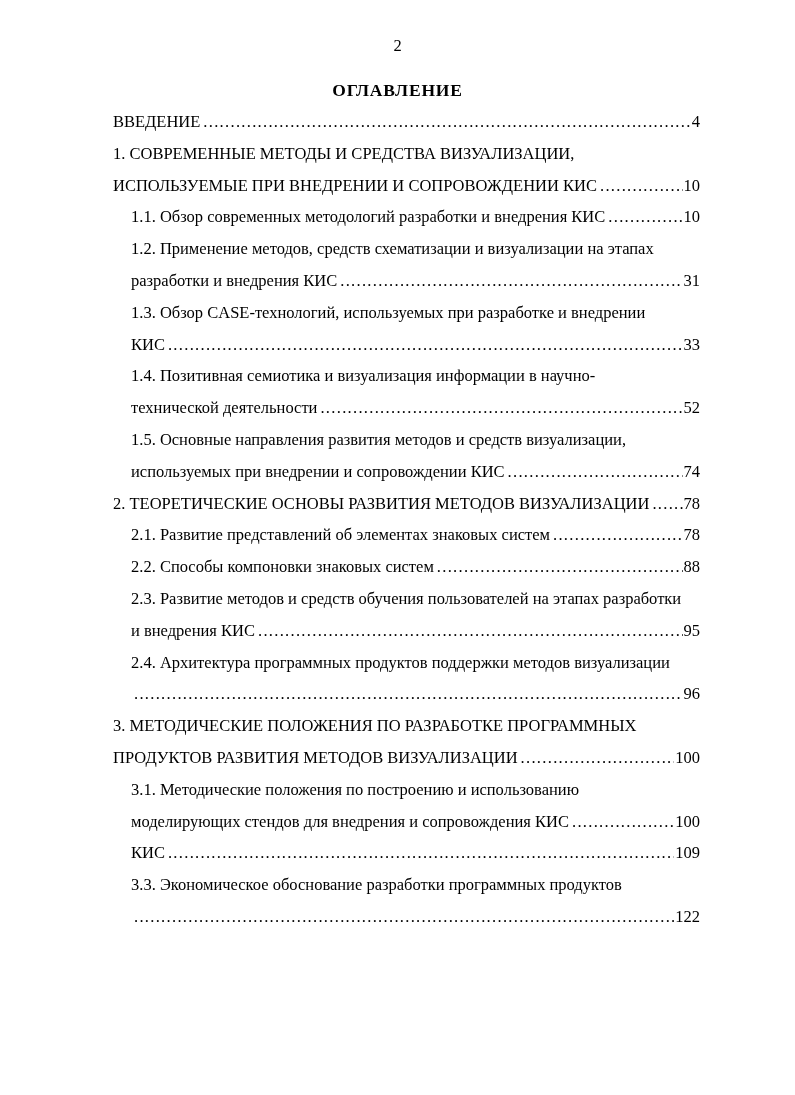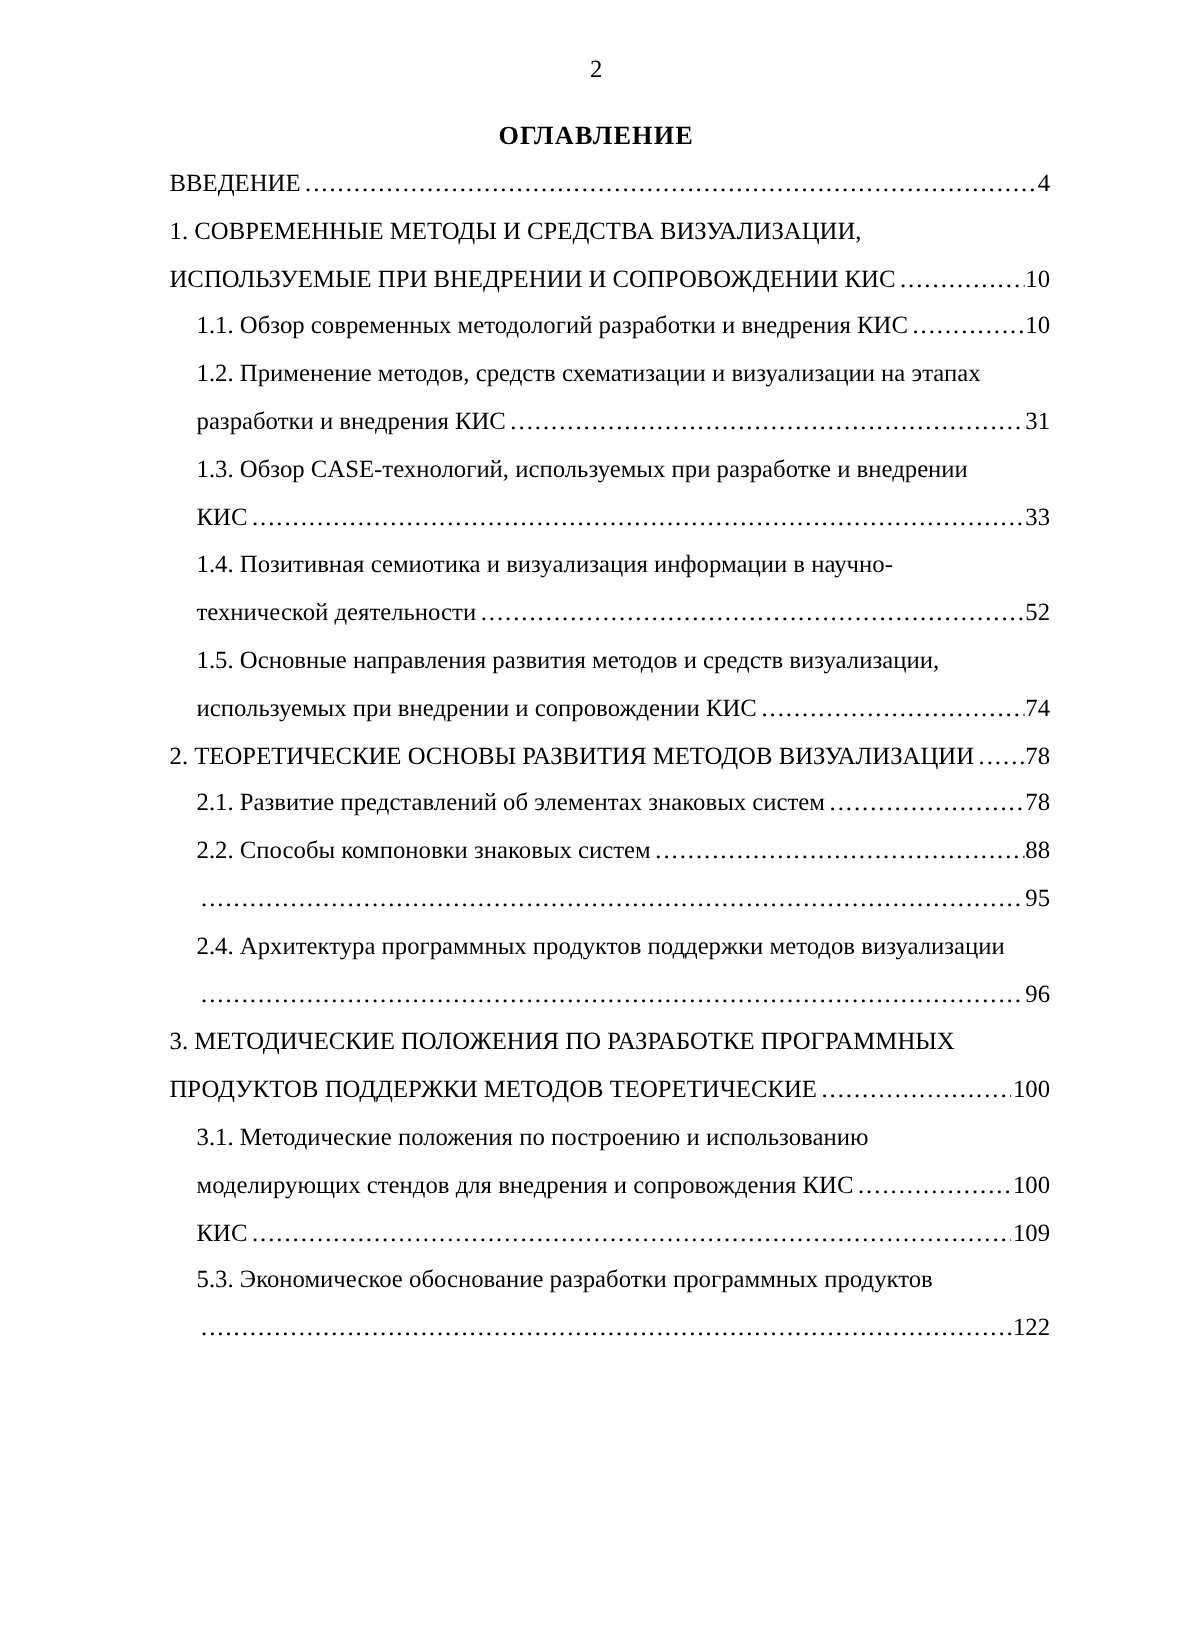--- a/index.html
+++ b/index.html
@@ -159,40 +159,44 @@
       </div>
       <div class="toc-entry level-1">
         <div class="toc-line">
           <span class="toc-text">2.2. Способы компоновки знаковых систем</span>
           <span class="toc-dots">........................................................................................................................................................................................................</span>
           <span class="toc-page">88</span>
         </div>
       </div>
       <div class="toc-entry level-1">
         <div class="toc-line">
+          <span class="toc-text">2.3. Развитие методов и средств обучения пользователей на этапах разработки</span>
+        </div>
+        <div class="toc-line">
+          <span class="toc-text">и внедрения КИС</span>
           <span class="toc-dots">........................................................................................................................................................................................................</span>
           <span class="toc-page">95</span>
         </div>
       </div>
       <div class="toc-entry level-1">
         <div class="toc-line">
           <span class="toc-text">2.4. Архитектура программных продуктов поддержки методов визуализации</span>
         </div>
         <div class="toc-line">
           <span class="toc-text"></span>
           <span class="toc-dots">........................................................................................................................................................................................................</span>
           <span class="toc-page">96</span>
         </div>
       </div>
       <div class="toc-entry level-0">
         <div class="toc-line">
           <span class="toc-text">3. МЕТОДИЧЕСКИЕ ПОЛОЖЕНИЯ ПО РАЗРАБОТКЕ ПРОГРАММНЫХ</span>
         </div>
         <div class="toc-line">
-          <span class="toc-text">ПРОДУКТОВ ПОДДЕРЖКИ МЕТОДОВ ТЕОРЕТИЧЕСКИЕ</span>
+          <span class="toc-text">ПРОДУКТОВ РАЗВИТИЯ МЕТОДОВ ВИЗУАЛИЗАЦИИ</span>
           <span class="toc-dots">........................................................................................................................................................................................................</span>
           <span class="toc-page">100</span>
         </div>
       </div>
       <div class="toc-entry level-1">
         <div class="toc-line">
           <span class="toc-text">3.1. Методические положения по построению и использованию</span>
         </div>
         <div class="toc-line">
           <span class="toc-text">моделирующих стендов для внедрения и сопровождения КИС</span>
@@ -202,21 +206,21 @@
       </div>
       <div class="toc-entry level-1">
         <div class="toc-line">
           <span class="toc-text">КИС</span>
           <span class="toc-dots">........................................................................................................................................................................................................</span>
           <span class="toc-page">109</span>
         </div>
       </div>
       <div class="toc-entry level-1">
         <div class="toc-line">
-          <span class="toc-text">5.3. Экономическое обоснование разработки программных продуктов</span>
+          <span class="toc-text">3.3. Экономическое обоснование разработки программных продуктов</span>
         </div>
         <div class="toc-line">
           <span class="toc-dots">........................................................................................................................................................................................................</span>
           <span class="toc-page">122</span>
         </div>
       </div>
     </div>
 </div>
 
 </body></html>

